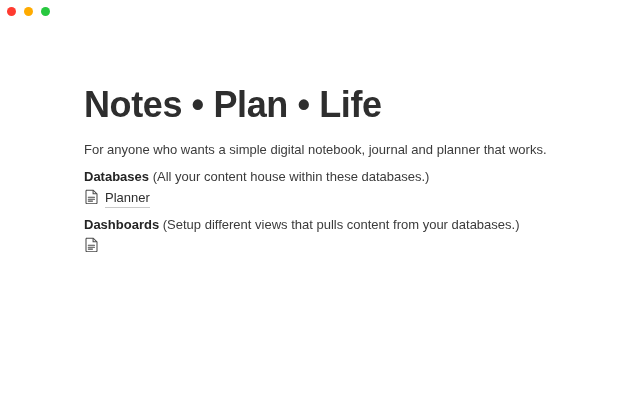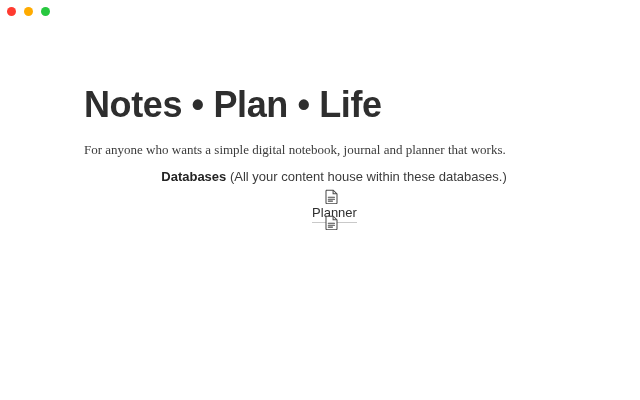--- a/index.html
+++ b/index.html
@@ -70,50 +70,47 @@
     line-height: 42px;
     margin: 0 0 14px 0;
     white-space: nowrap;
   }
 
   .intro {
     font-size: 13px;
     line-height: 20px;
     color: #3b3b3b;
     margin: 12px 0 7px 0;
-    font-family: Liberation Serif, serif;
   }
 
   .section-line {
     font-size: 13px;
     line-height: 20px;
     color: #2e2e2e;
     margin: 0 0 2px 0;
-    text-align: center;
   }
   .section-line .label {
     font-weight: 700;
     color: #242424;
   }
   .section-line .note {
     font-weight: 400;
     color: #3b3b3b;
   }
 
   .link-list {
     list-style: none;
     margin: 0;
     padding: 0;
   }
   .link-row {
     display: flex;
-    align-items: center;
+    align-items: flex-start;
     height: 21px;
     padding-left: 1px;
-    flex-direction: column;
   }
   .doc-icon {
     width: 13px;
     height: 15px;
     flex: 0 0 13px;
     margin-right: 7px;
     display: block;
     color: #4a4a4a;
   }
   .doc-icon svg { display: block; }
@@ -163,20 +160,23 @@
               <path d="M8.1 1.3v3.5H11.8" stroke="currentColor" stroke-width="1.05" fill="none"></path>
               <path d="M3.3 8.2h6.2M3.3 10.2h6.2M3.3 12.1h4.2" stroke="currentColor" stroke-width="1.05" stroke-linecap="round"></path>
             </svg>
           </span>
           <a class="link-text" href="#">Planner</a>
         </li>
       </ul>
 
       <div class="gap-sm"></div>
 
+      <p class="section-line">
+        <span class="label">Dashboards</span><span>&nbsp;</span><span class="note">(Setup different views that pulls content from your databases.)</span>
+      </p>
 
       <ul class="link-list">
         <li class="link-row">
           <span class="doc-icon">
             <svg viewBox="0 0 13 15" width="13" height="15" fill="none" xmlns="http://www.w3.org/2000/svg">
               <path d="M1 1.2h7.2L12 5v8.8a.9.9 0 0 1-.9.9H1.9a.9.9 0 0 1-.9-.9V2.1A.9.9 0 0 1 1.9 1.2z" stroke="currentColor" stroke-width="1.05" fill="#ffffff"></path>
               <path d="M8.1 1.3v3.5H11.8" stroke="currentColor" stroke-width="1.05" fill="none"></path>
               <path d="M3.3 8.2h6.2M3.3 10.2h6.2M3.3 12.1h4.2" stroke="currentColor" stroke-width="1.05" stroke-linecap="round"></path>
             </svg>
           </span>

